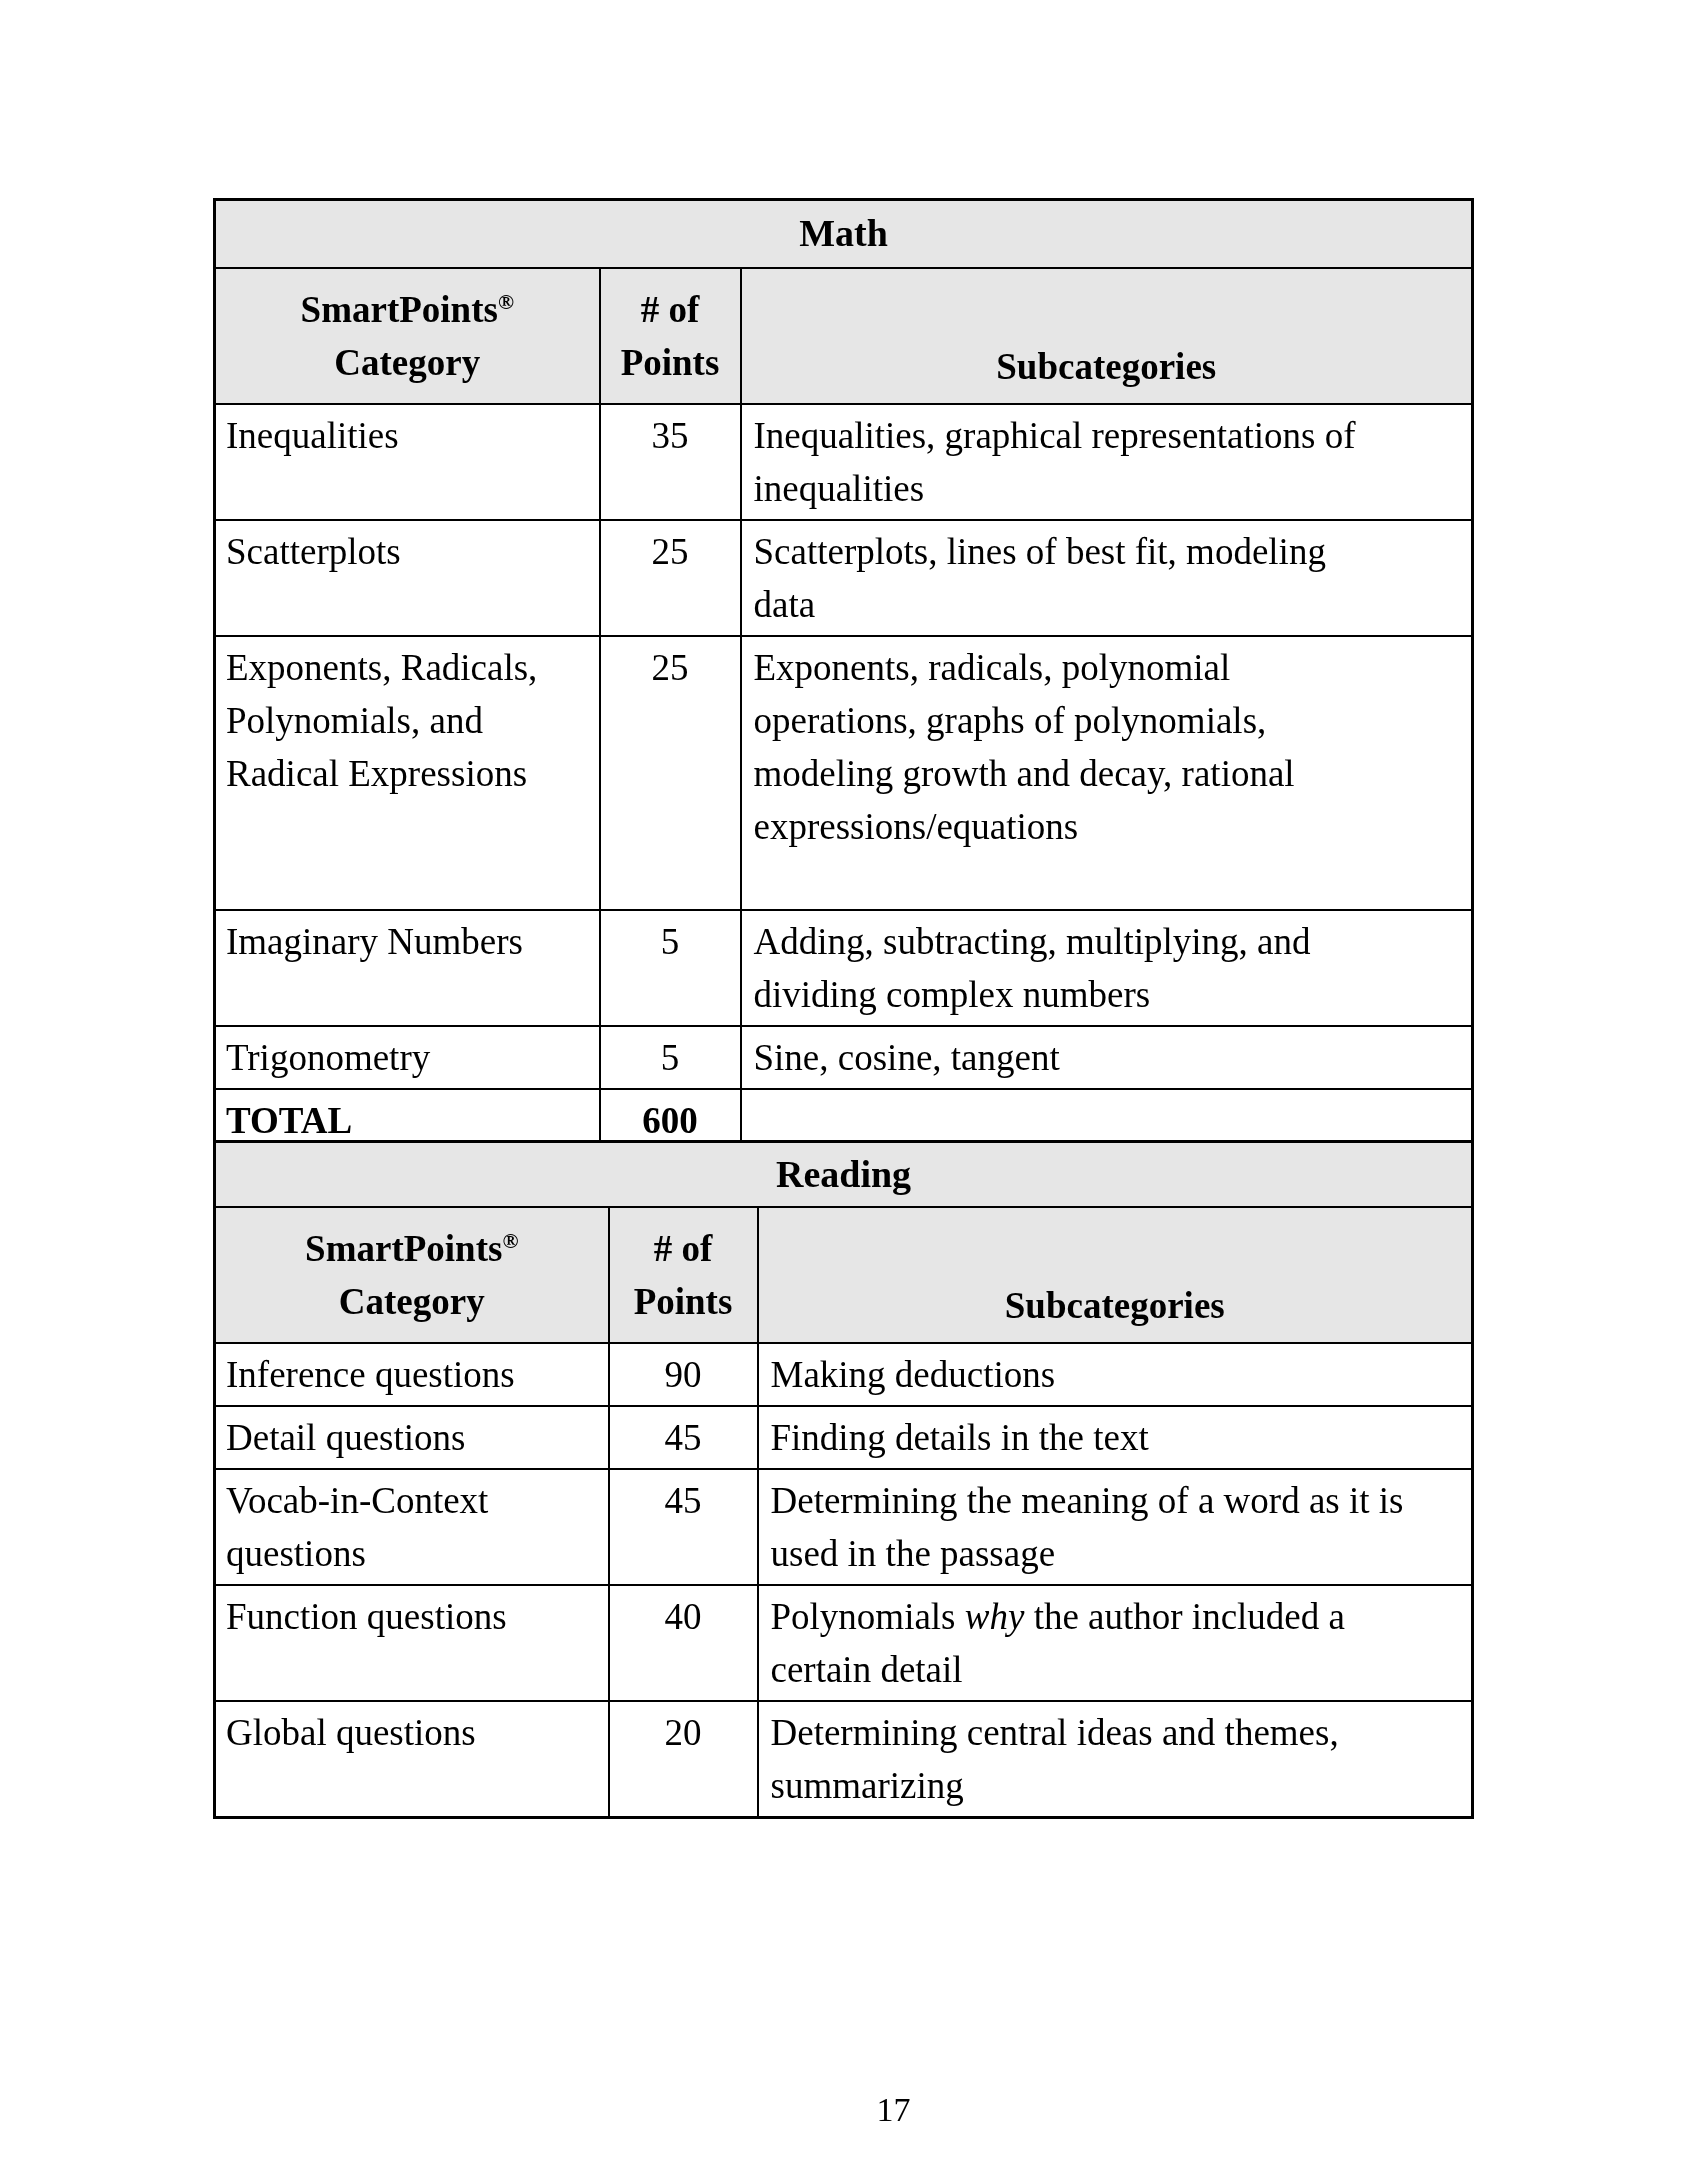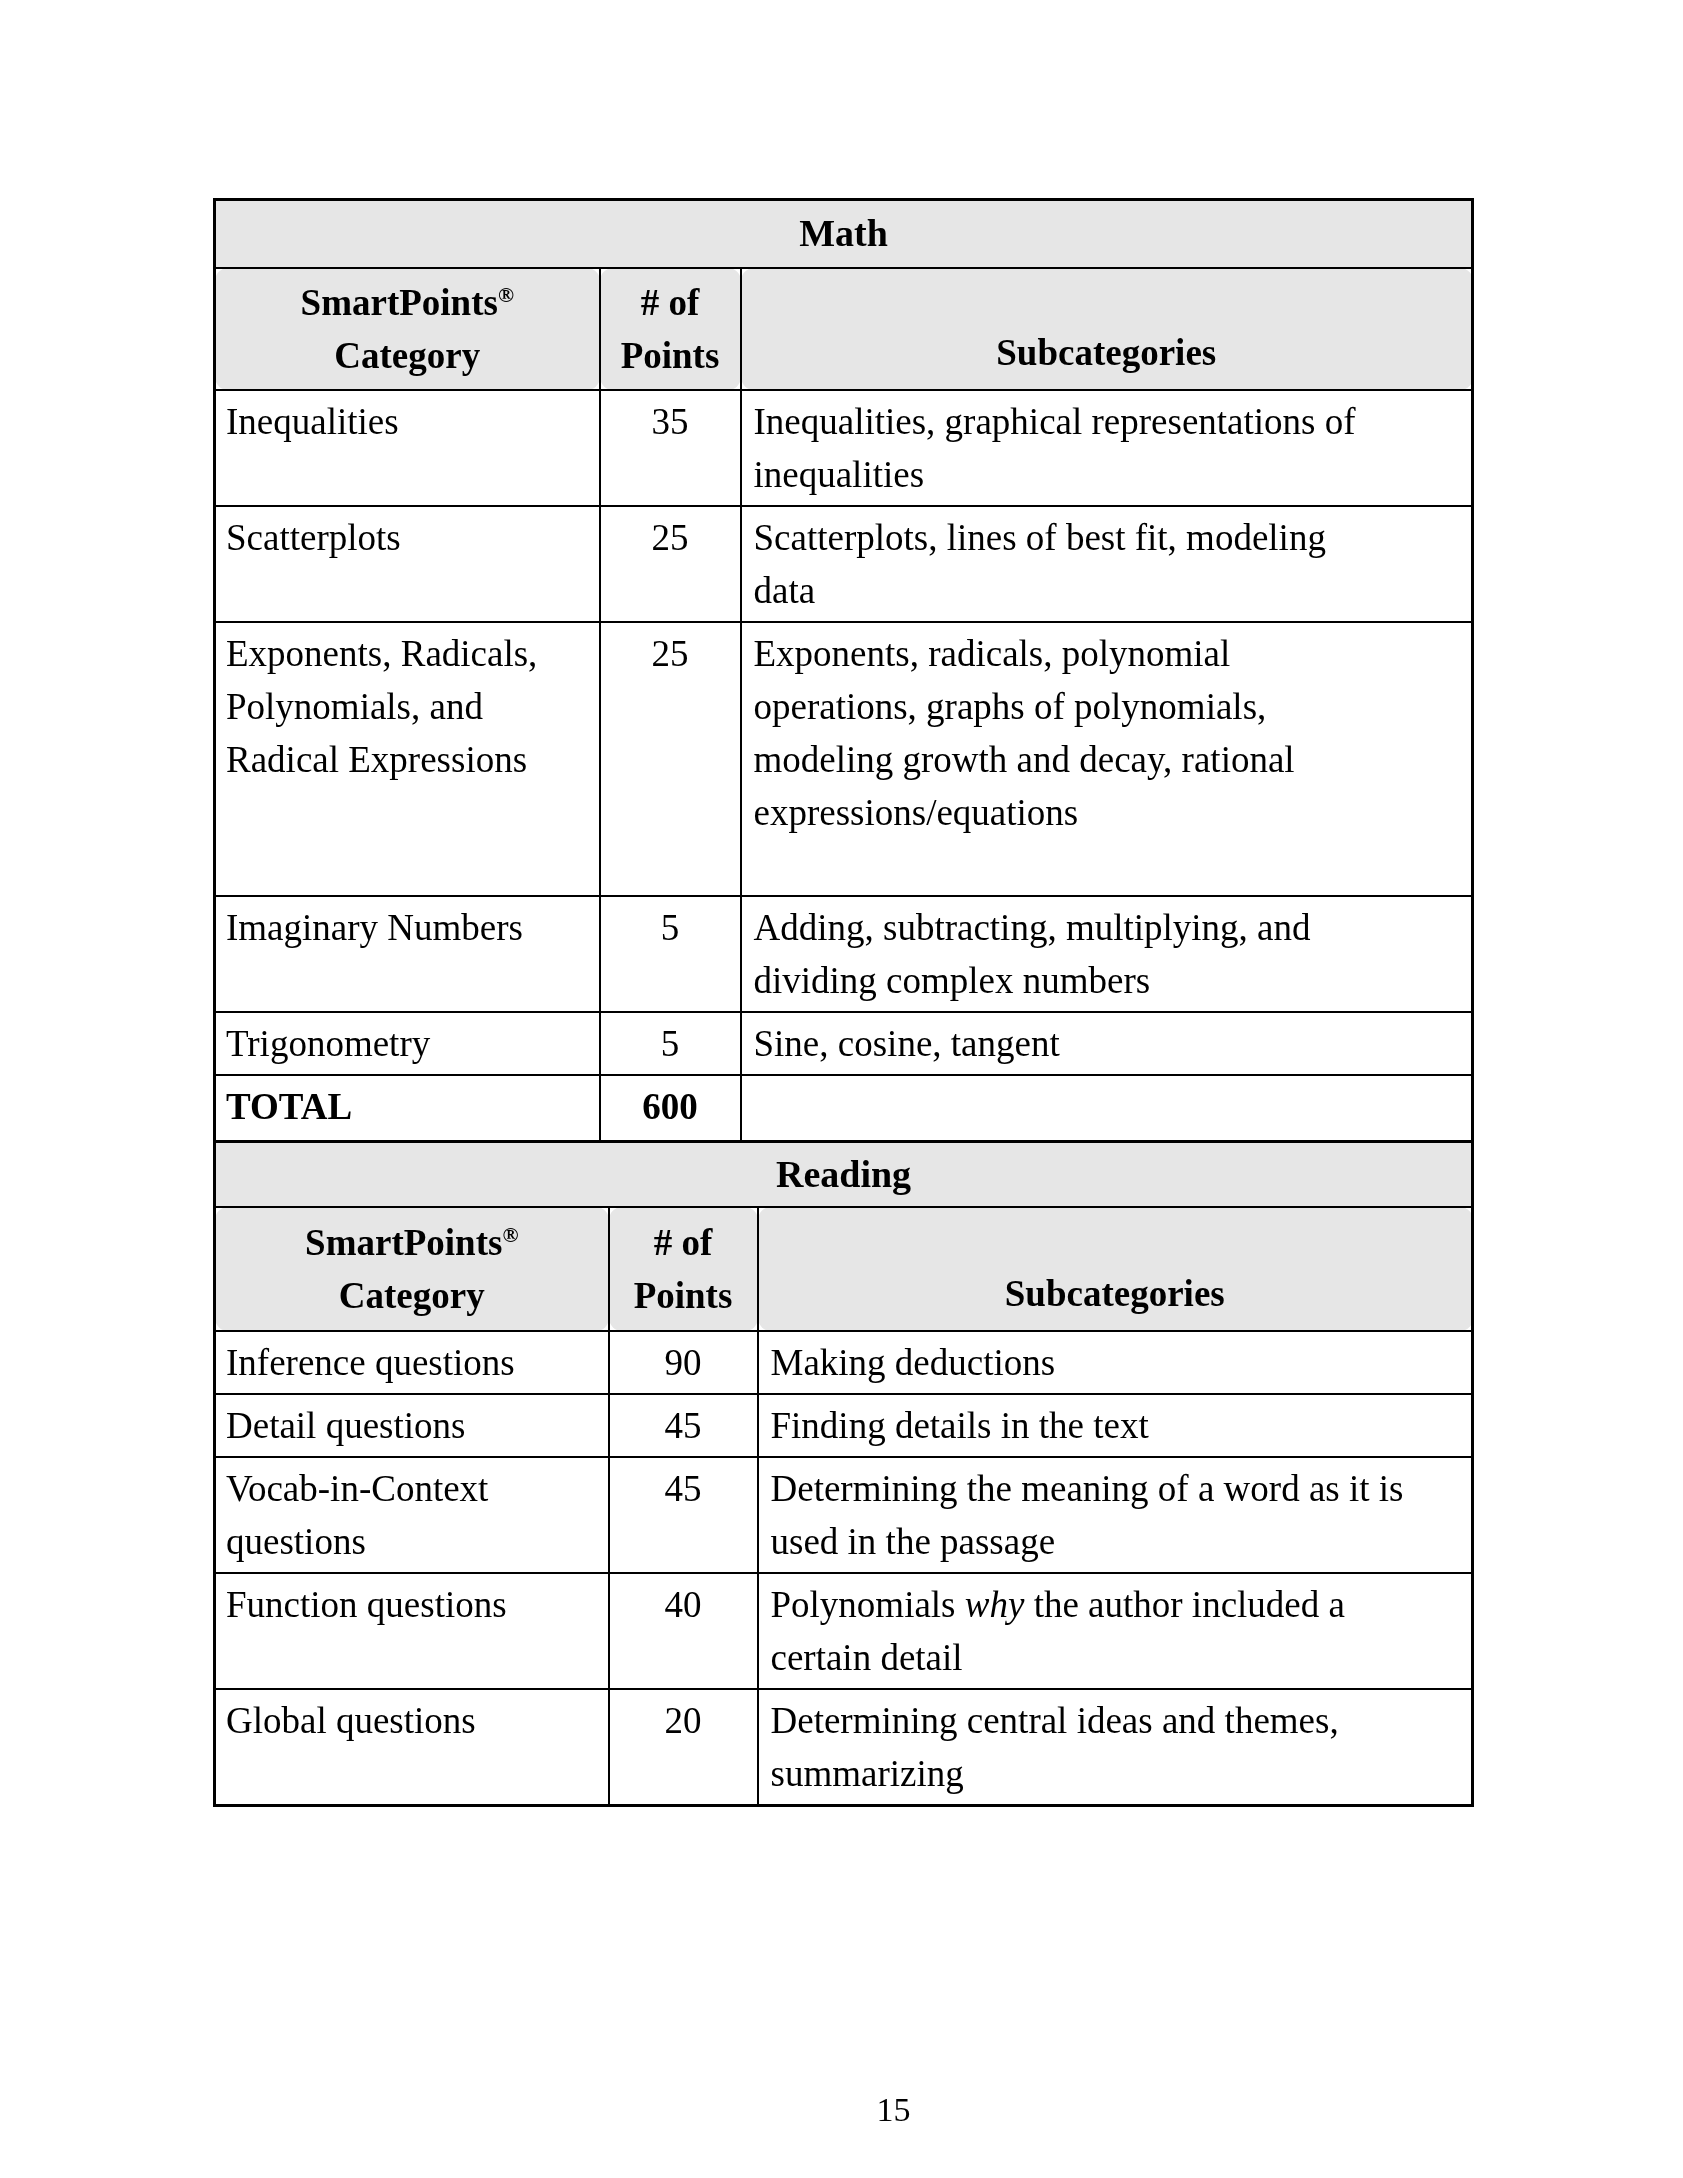--- a/index.html
+++ b/index.html
@@ -31,22 +31,21 @@
     vertical-align: middle;
     font-weight: bold;
     font-size: 38px;
   }
   th.col-head {
     background: var(--header-bg, #e6e6e6);
     text-align: center;
     vertical-align: middle;
     font-weight: bold;
     white-space: pre-line;
-    padding: 2px 4px;
-    border-radius: 13px;
+    padding: 14px 4px;
   }
   th.col-head.subcat-head {
     vertical-align: bottom;
     padding-bottom: 10px;
   }
   sup.reg {
     font-size: 0.58em;
     vertical-align: super;
     line-height: 0;
   }
@@ -181,16 +180,16 @@
       </tr>
       <tr style="height:86px">
         <td class="cat">Global questions</td>
         <td class="pts">20</td>
         <td class="sub">Determining central ideas and themes,
 summarizing</td>
       </tr>
     </tbody>
   </table>
 
-  <div class="page-number">15</div>
+  <div class="page-number">17</div>
 
 </div>
 
 
 </body></html>

